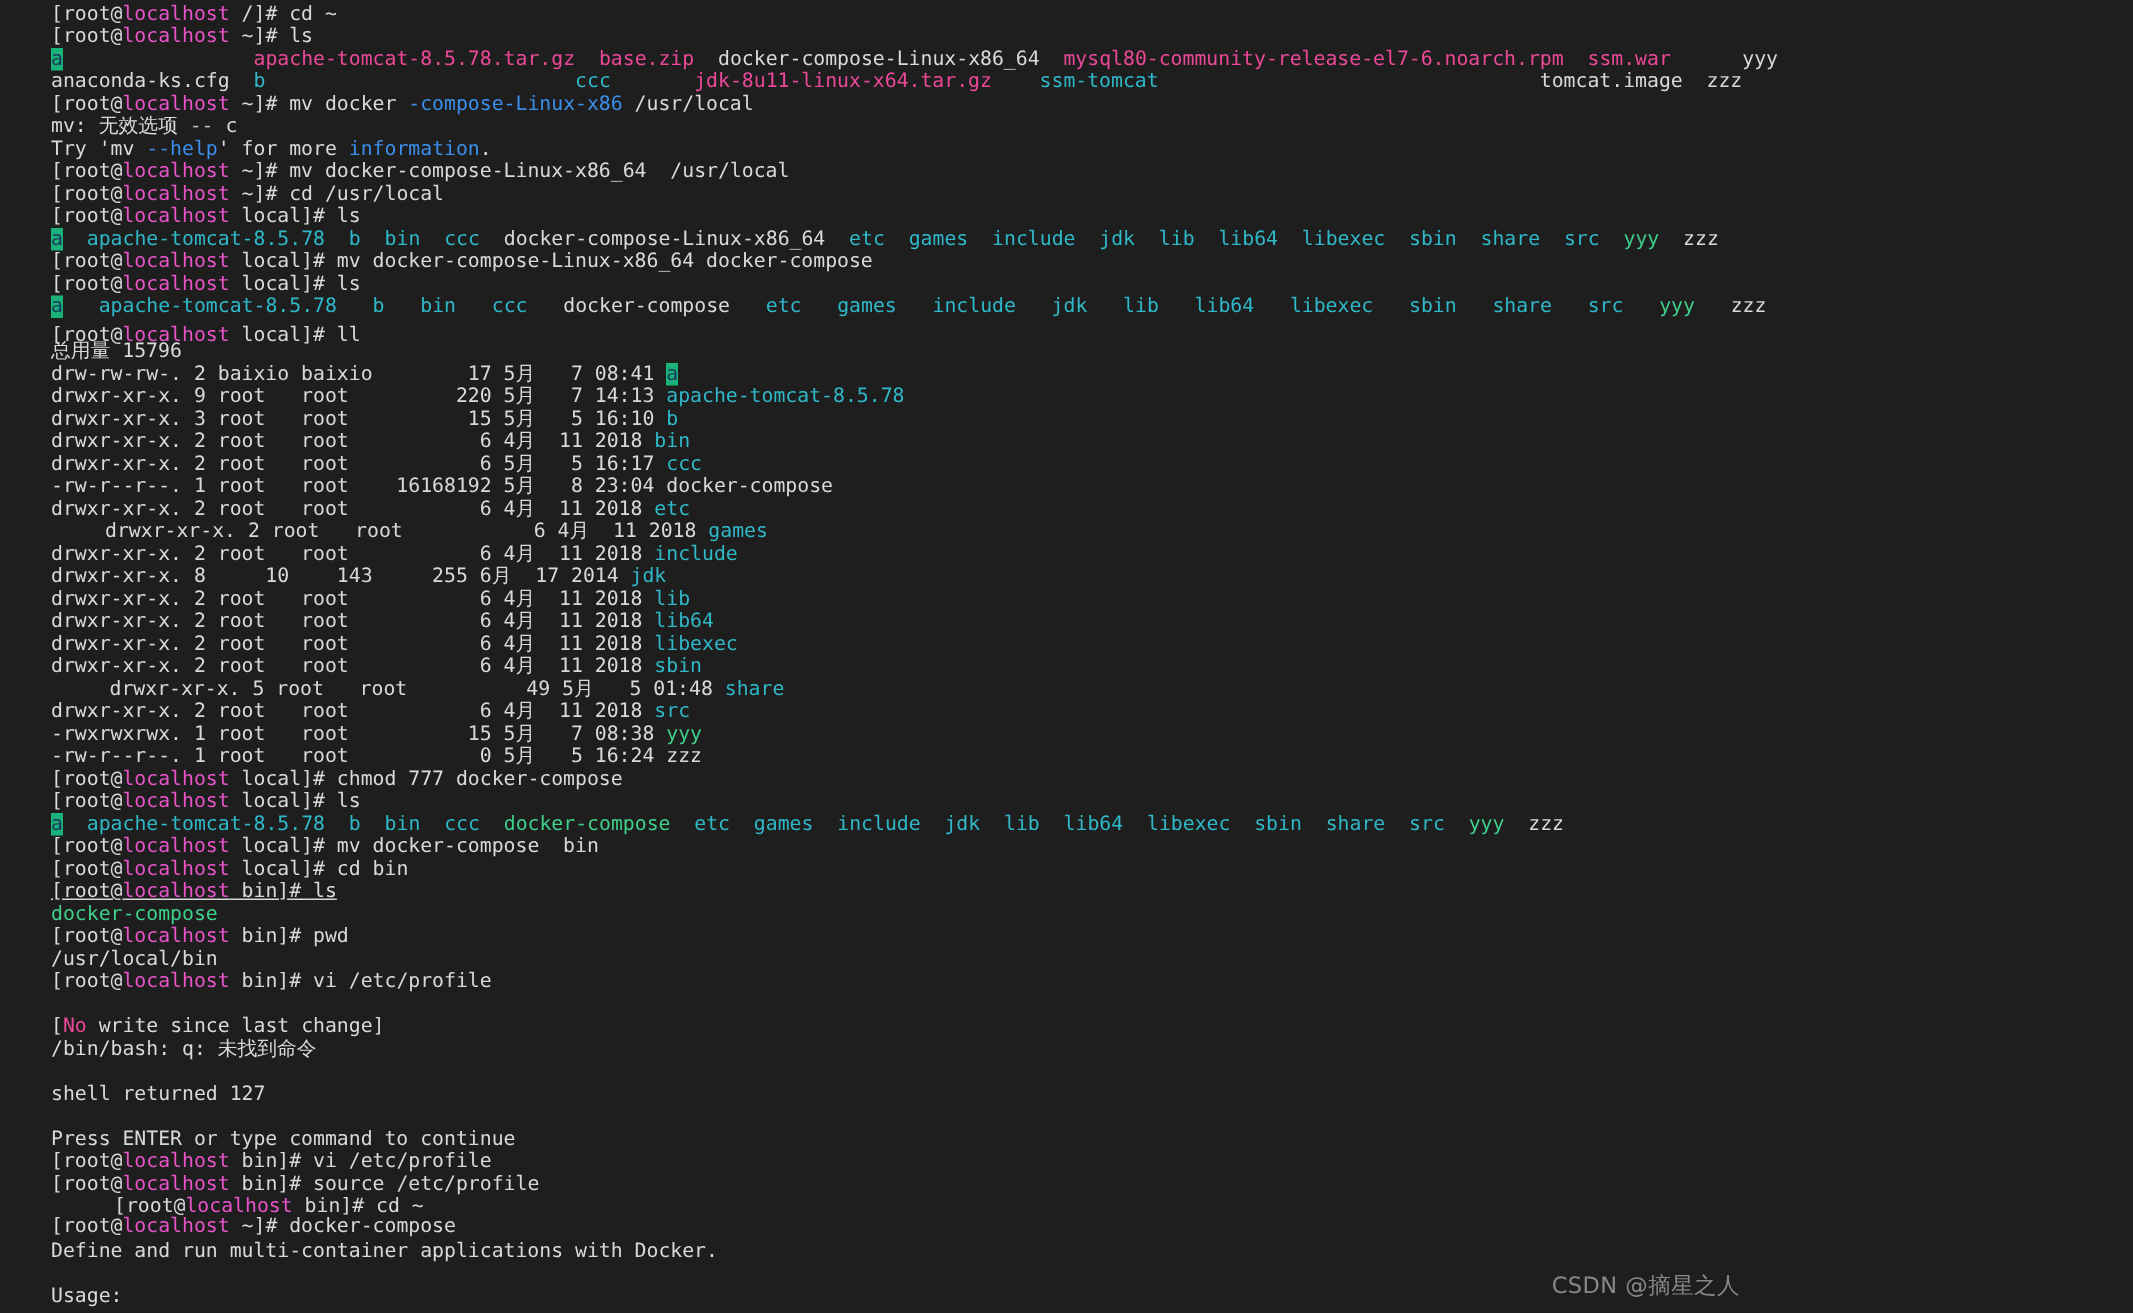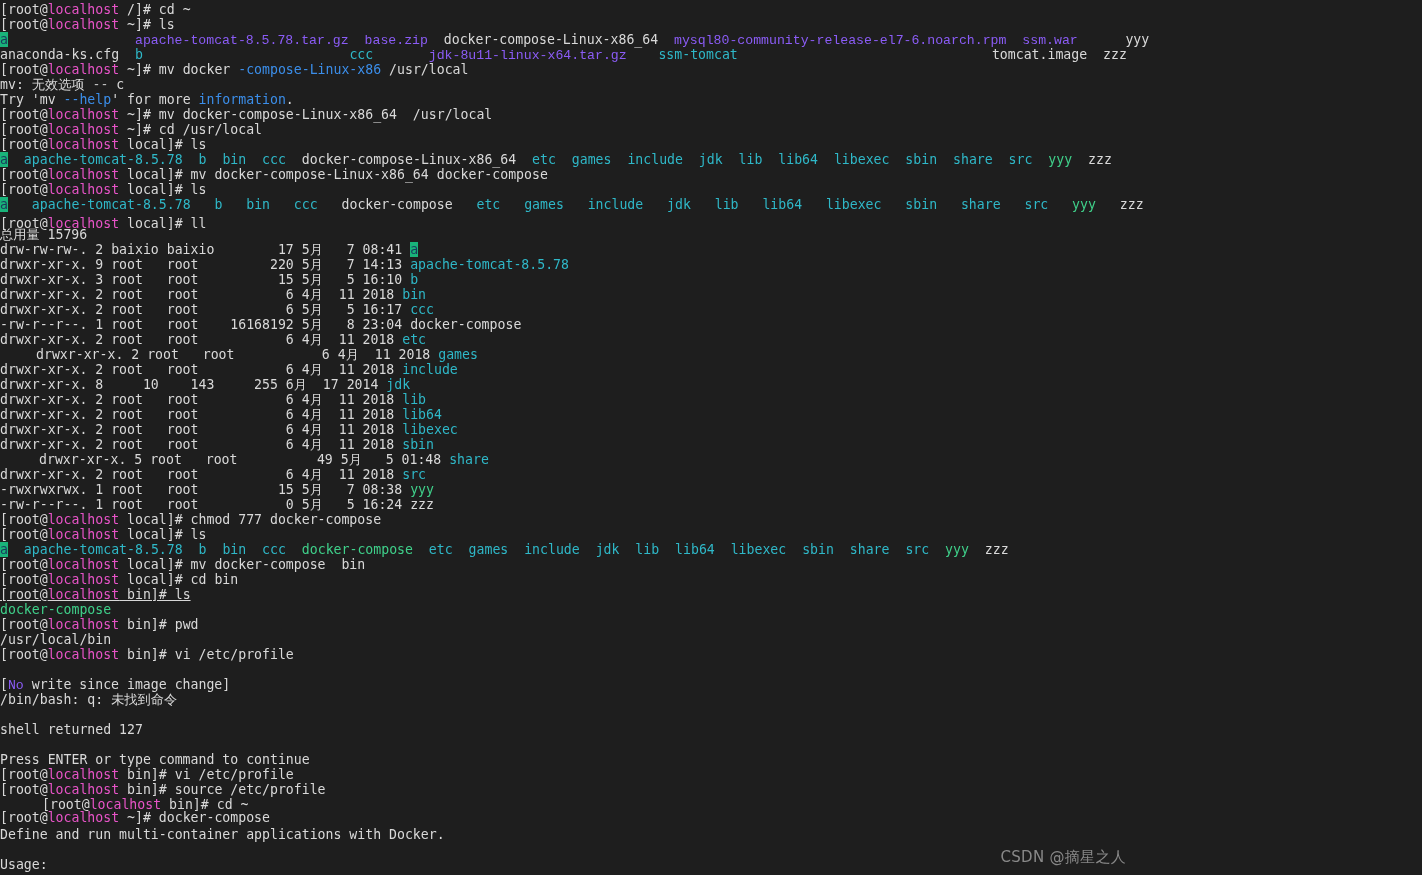--- a/index.html
+++ b/index.html
@@ -13,37 +13,38 @@
     overflow: hidden;
     font-family: "DejaVu Sans Mono", monospace;
   }
   #terminal {
     position: relative;
     width: 1138px;
     height: 875px;
     background: #1e1e1e;
     padding: 0;
     box-sizing: border-box;
+    margin-left: 34px;
   }
   .line {
     position: absolute;
     left: 0;
     white-space: pre;
     font-family: "DejaVu Sans Mono", monospace;
     font-size: 13.2px;
     line-height: 15px;
     height: 15px;
     letter-spacing: 0.0px;
     color: #d8d8d8;
   }
   .seg { white-space: pre; }
   .c-white   { color: #d9d9d9; }
   .c-cyan    { color: #2fb8c8; }
   .c-blue    { color: #3b8eea; }
-  .c-red     { color: #8b5cf6; font-family: Liberation Mono, monospace; }
+  .c-red     { color: #ec4899; }
   .c-green   { color: #3fd08a; }
   .c-magenta { color: #e854c8; }
   .c-dim     { color: #bdbdbd; }
   .bg-green  { background: #19b37a; color: #1a3a5c; }
   .watermark {
     position: absolute;
     right: 12px;
     bottom: 8px;
     color: #8e8e8e;
     font-family: "DejaVu Sans", sans-serif;
@@ -95,21 +96,21 @@
       <div class="line" style="top: 527px;"><span class="seg c-white">[root@</span><span class="seg c-magenta">localhost</span><span class="seg c-white"> local]# ls</span></div>
       <div class="line" style="top: 542px;"><span class="seg bg-green">a</span><span class="seg c-white">  </span><span class="seg c-cyan">apache-tomcat-8.5.78</span><span class="seg c-white">  </span><span class="seg c-cyan">b</span><span class="seg c-white">  </span><span class="seg c-cyan">bin</span><span class="seg c-white">  </span><span class="seg c-cyan">ccc</span><span class="seg c-white">  </span><span class="seg c-green">docker-compose</span><span class="seg c-white">  </span><span class="seg c-cyan">etc</span><span class="seg c-white">  </span><span class="seg c-cyan">games</span><span class="seg c-white">  </span><span class="seg c-cyan">include</span><span class="seg c-white">  </span><span class="seg c-cyan">jdk</span><span class="seg c-white">  </span><span class="seg c-cyan">lib</span><span class="seg c-white">  </span><span class="seg c-cyan">lib64</span><span class="seg c-white">  </span><span class="seg c-cyan">libexec</span><span class="seg c-white">  </span><span class="seg c-cyan">sbin</span><span class="seg c-white">  </span><span class="seg c-cyan">share</span><span class="seg c-white">  </span><span class="seg c-cyan">src</span><span class="seg c-white">  </span><span class="seg c-green">yyy</span><span class="seg c-white">  </span><span class="seg c-white">zzz</span></div>
       <div class="line" style="top: 557px;"><span class="seg c-white">[root@</span><span class="seg c-magenta">localhost</span><span class="seg c-white"> local]# mv docker-compose  bin</span></div>
       <div class="line" style="top: 572px;"><span class="seg c-white">[root@</span><span class="seg c-magenta">localhost</span><span class="seg c-white"> local]# cd bin</span></div>
       <div class="line" style="top: 587px; text-decoration: underline;"><span class="seg c-white">[root@</span><span class="seg c-magenta">localhost</span><span class="seg c-white"> bin]# ls</span></div>
       <div class="line" style="top: 602px;"><span class="seg c-green">docker-compose</span></div>
       <div class="line" style="top: 617px;"><span class="seg c-white">[root@</span><span class="seg c-magenta">localhost</span><span class="seg c-white"> bin]# pwd</span></div>
       <div class="line" style="top: 632px;"><span class="seg c-white">/usr/local/bin</span></div>
       <div class="line" style="top: 647px;"><span class="seg c-white">[root@</span><span class="seg c-magenta">localhost</span><span class="seg c-white"> bin]# vi /etc/profile</span></div>
       <div class="line" style="top: 662px;"><span class="seg c-white"></span></div>
-      <div class="line" style="top: 677px;"><span class="seg c-white">[</span><span class="seg c-red">No</span><span class="seg c-white"> write since image change]</span></div>
+      <div class="line" style="top: 677px;"><span class="seg c-white">[</span><span class="seg c-red">No</span><span class="seg c-white"> write since last change]</span></div>
       <div class="line" style="top: 692px;"><span class="seg c-white">/bin/bash: q: 未找到命令</span></div>
       <div class="line" style="top: 707px;"><span class="seg c-white"></span></div>
       <div class="line" style="top: 722px;"><span class="seg c-white">shell returned 127</span></div>
       <div class="line" style="top: 737px;"><span class="seg c-white"></span></div>
       <div class="line" style="top: 752px;"><span class="seg c-white">Press ENTER or type command to continue</span></div>
       <div class="line" style="top: 767px;"><span class="seg c-white">[root@</span><span class="seg c-magenta">localhost</span><span class="seg c-white"> bin]# vi /etc/profile</span></div>
       <div class="line" style="top: 782px;"><span class="seg c-white">[root@</span><span class="seg c-magenta">localhost</span><span class="seg c-white"> bin]# source /etc/profile</span></div>
       <div class="line" style="top: 797px; padding-left: 42px;"><span class="seg c-white">[root@</span><span class="seg c-magenta">localhost</span><span class="seg c-white"> bin]# cd ~</span></div>
       <div class="line" style="top: 810px;"><span class="seg c-white">[root@</span><span class="seg c-magenta">localhost</span><span class="seg c-white"> ~]# docker-compose</span></div>
       <div class="line" style="top: 827px;"><span class="seg c-white">Define and run multi-container applications with Docker.</span></div>

